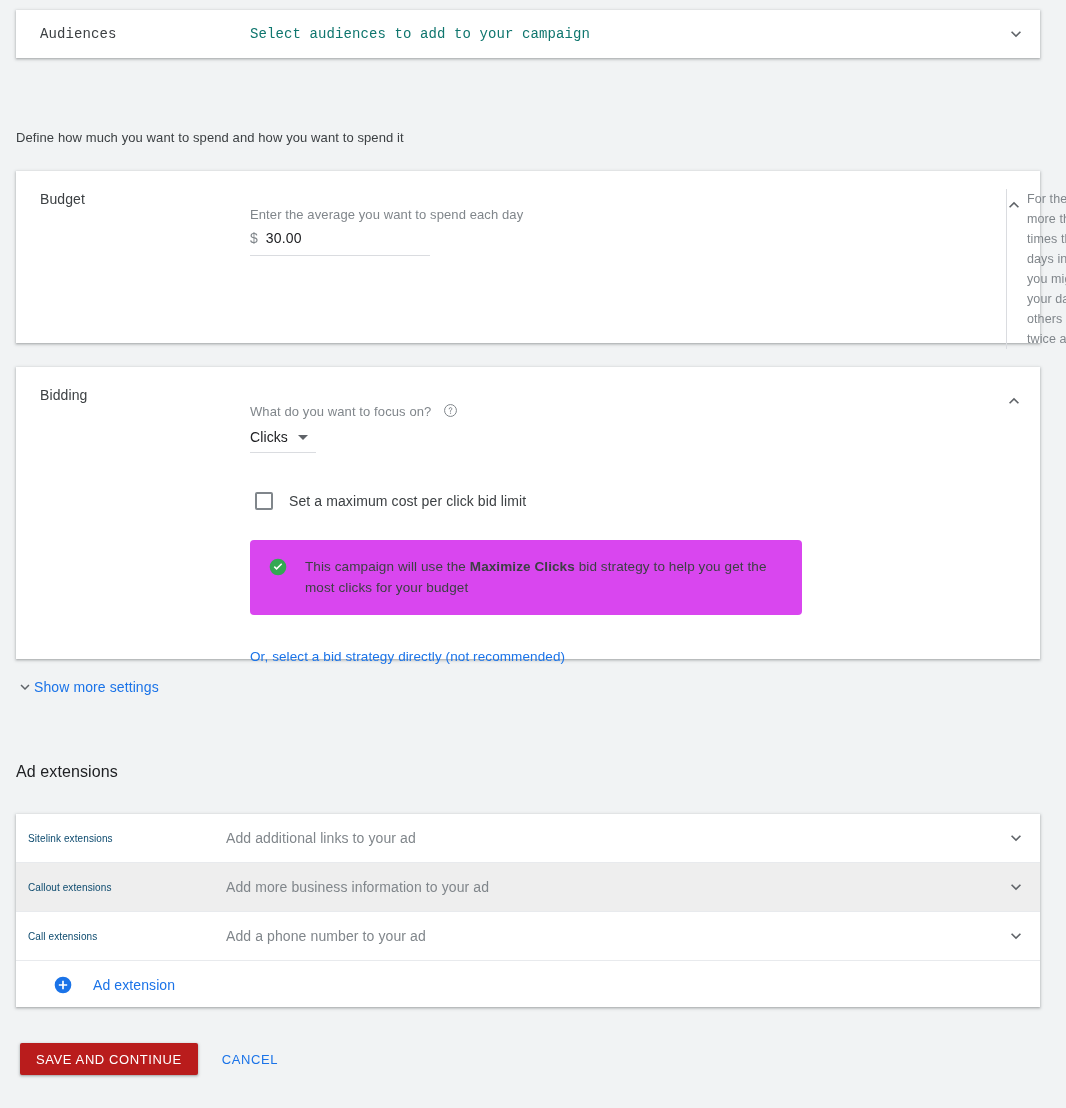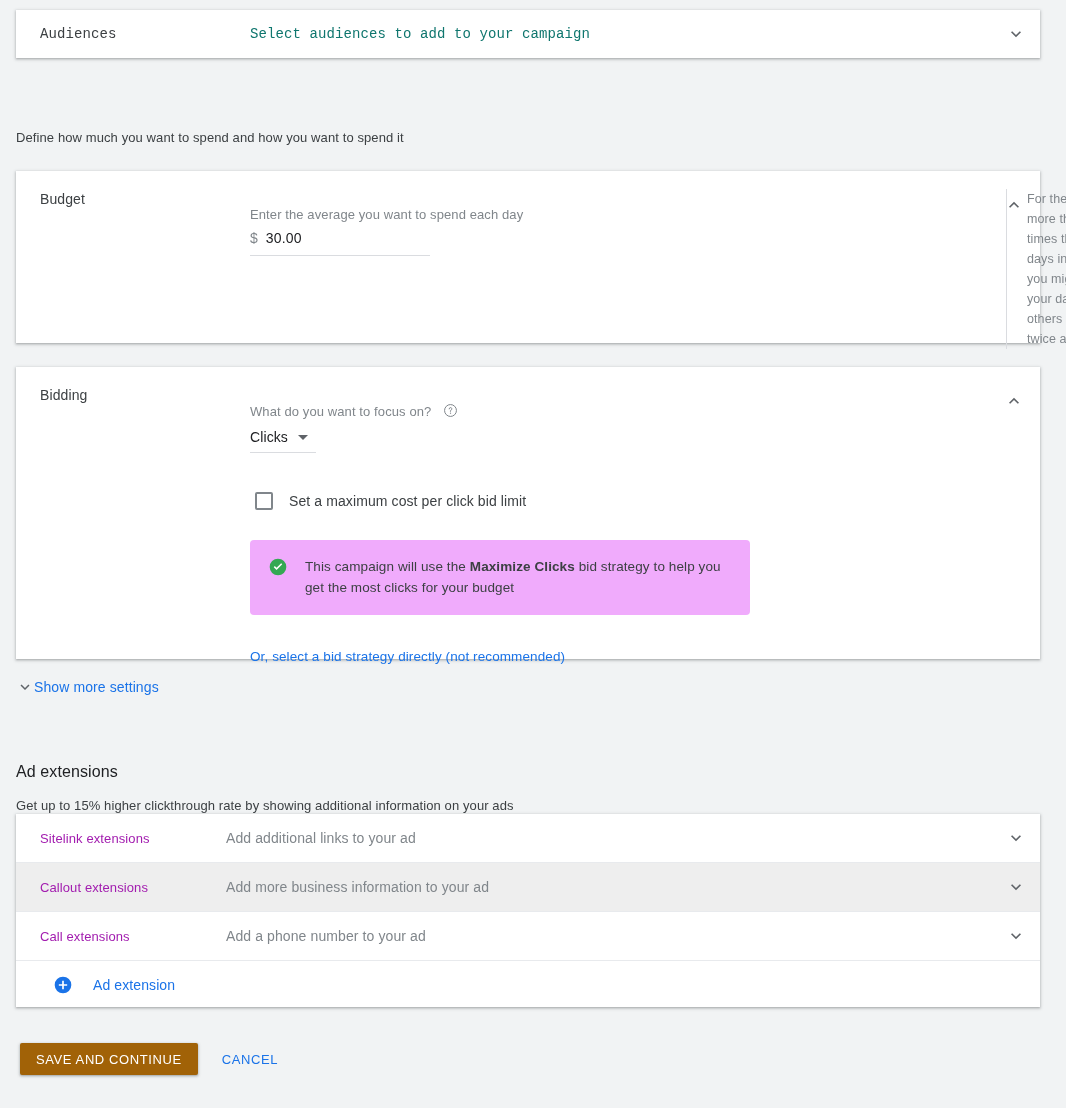--- a/index.html
+++ b/index.html
@@ -177,22 +177,22 @@
     border: 2px solid #80868b;
     border-radius: 2px;
     flex: 0 0 18px;
     margin-left: 5px;
   }
   .cb-label { font-size: 14px; color: #3c4043; margin-left: 16px; letter-spacing: .1px; }
 
   
   .green-box {
     margin-top: 30px;
-    width: 500px;
-    background: #f0abfc;
+    width: 552px;
+    background: #d946ef;
     border-radius: 4px;
     padding: 16px 18px 17px 18px;
     display: flex;
   }
   .green-icon { flex: 0 0 20px; margin-top: 1px; }
   .green-text {
     margin-left: 17px;
     font-size: 13.5px;
     line-height: 21px;
     color: #3c4043;
@@ -225,42 +225,42 @@
   .ext-row {
     position: relative;
     display: flex;
     align-items: center;
     height: 48px;
     cursor: pointer;
   }
   .ext-row.hover { background: #eeeeee; }
   .ext-title {
     flex: 0 0 210px;
-    padding-left: 24px;
-    font-size: 13px;
-    color: #a21caf;
+    padding-left: 12px;
+    font-size: 10px;
+    color: #0c4a6e;
     letter-spacing: .1px;
   }
   .ext-desc { flex: 1; font-size: 14px; color: #80868b; letter-spacing: .1px; }
   .ext-divider { height: 1px; background: #e8eaed; margin: 0; }
 
   .add-ext {
     display: flex;
     align-items: center;
     height: 48px;
     padding-left: 37px;
     cursor: pointer;
   }
   .plus-icon { flex: 0 0 20px; display: flex; }
   .add-ext-label { margin-left: 20px; color: #1a73e8; font-size: 14px; letter-spacing: .1px; }
 
   
   .footer { position: absolute; left: 20px; top: 1043px; display: flex; align-items: center; }
   .btn-primary {
-    background: #a16207;
+    background: #b91c1c;
     color: #ffffff;
     border: none;
     height: 32px;
     padding: 0 16px;
     font-size: 13px;
     font-weight: 500;
     letter-spacing: .6px;
     font-family: "Liberation Sans", sans-serif;
     border-radius: 2px;
     cursor: pointer;
@@ -382,21 +382,20 @@
     <span class="sm-chev">
       <svg width="18" height="18" viewBox="0 0 24 24" aria-hidden="true">
         <path d="M7.4 8.6 12 13.2l4.6-4.6L18 10l-6 6-6-6z" fill="currentColor"></path>
       </svg>
     </span>
     <span class="sm-label">Show more settings</span>
   </div>
 
   <div class="section-head" style="top:763px;">
     <h2>Ad extensions</h2>
-    <p>Get up to 15% higher clickthrough rate by showing additional information on your ads</p>
   </div>
 
   <div class="card" style="top:814px;height:193px;">
 
     <div class="ext-row">
       <div class="ext-title">Sitelink extensions</div>
       <div class="ext-desc">Add additional links to your ad</div>
       <div class="chev">
         <svg width="20" height="20" viewBox="0 0 24 24" aria-hidden="true">
           <path d="M7.4 8.6 12 13.2l4.6-4.6L18 10l-6 6-6-6z" fill="currentColor"></path>

